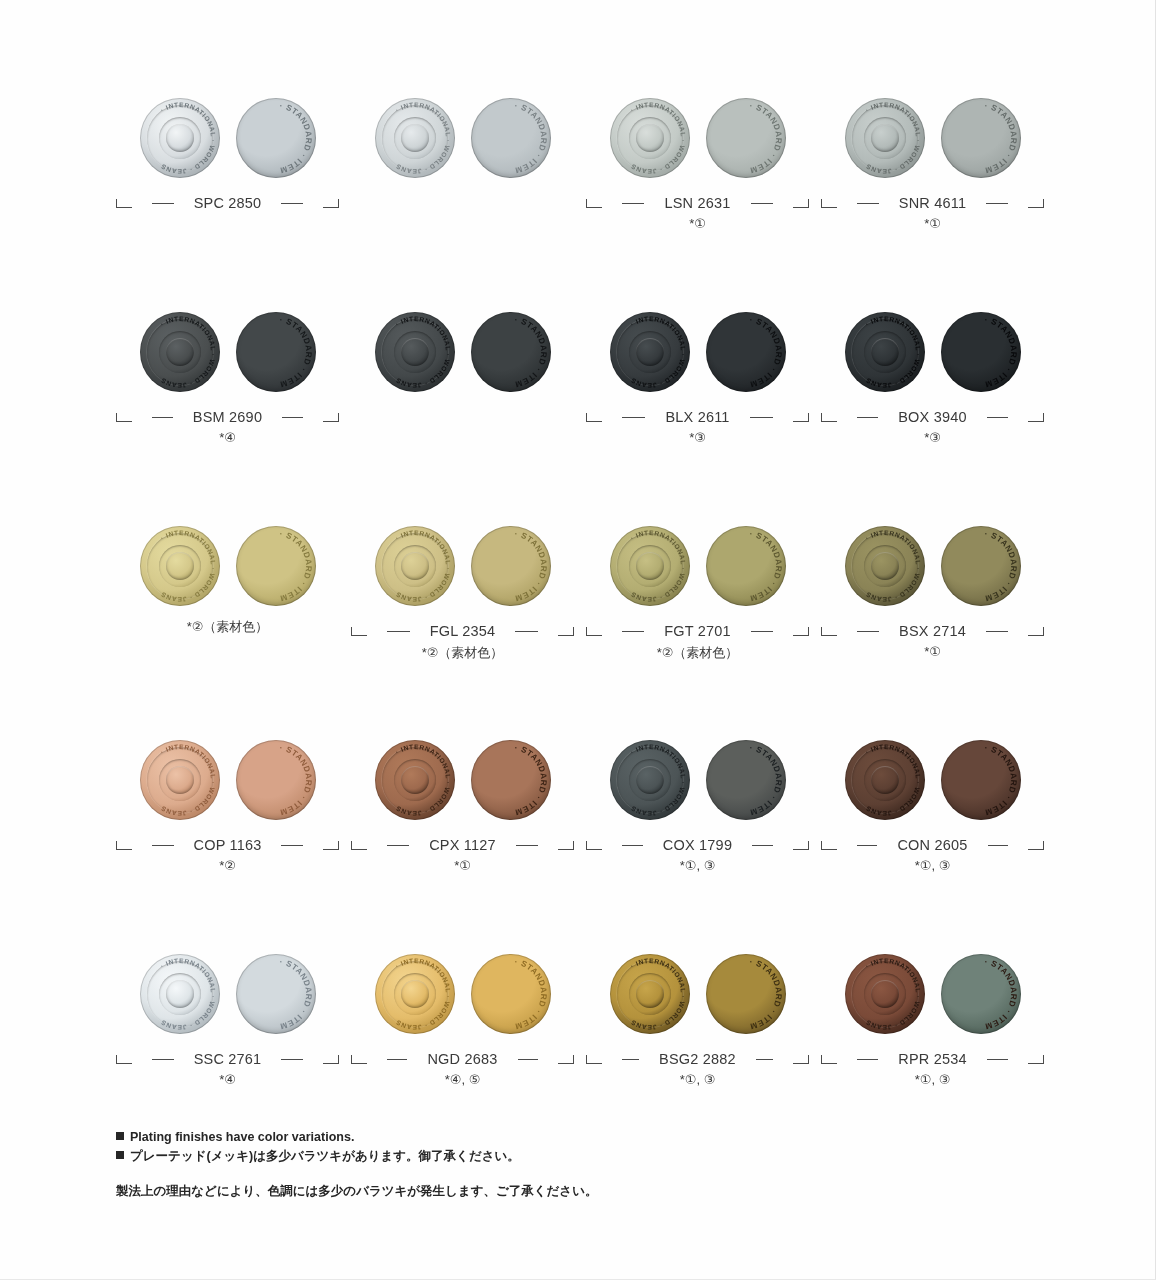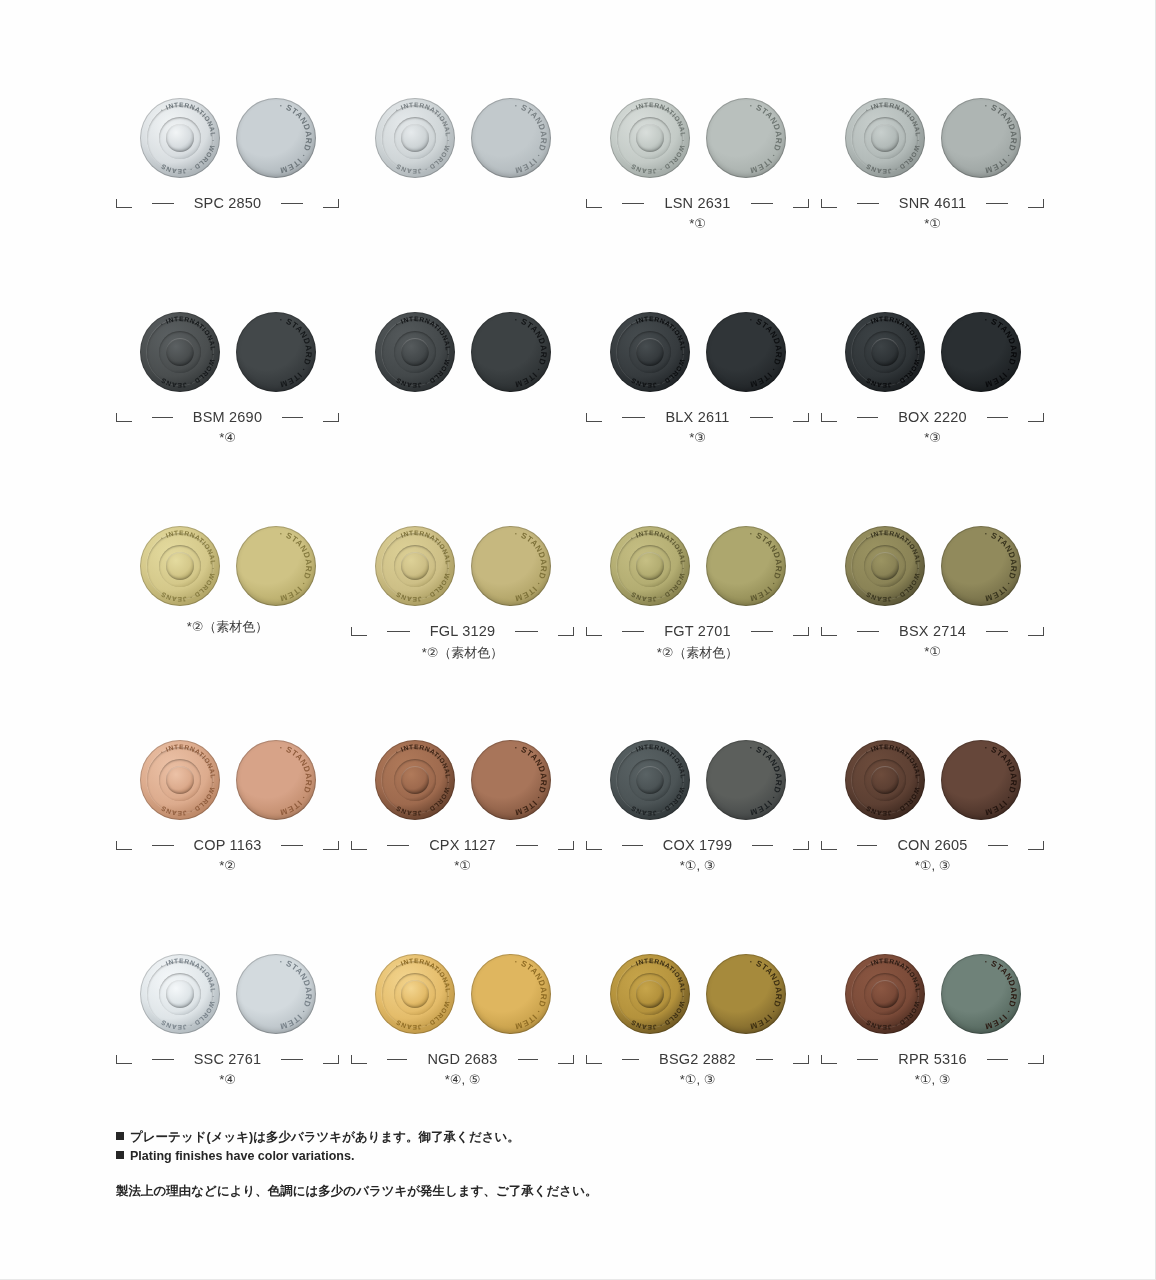--- a/index.html
+++ b/index.html
@@ -393,21 +393,21 @@
                     <path id="bp15" fill="none" d="M 40,40 m -30,0 a 30,30 0 1,1 60,0 a 30,30 0 1,1 -60,0"></path>
                   </defs>
                   <text font-size="8.2" fill="#08090b" letter-spacing="0.6"><textPath href="#bp15" startOffset="50%" text-anchor="middle">· STANDARD · ITEM</textPath></text>
                 </svg>
               </div>
             </div>
           </div>
           <div class="label">
             <span class="brk l"></span>
             <span class="rule"></span>
-            <span class="code">BOX 2220</span>
+            <span class="code">BOX 3940</span>
             <span class="rule"></span>
             <span class="brk r"></span>
           </div>
           <div class="note">*③</div>
         </div>
       </div>
       <div class="row" style="margin-bottom: 60px;">
         <div class="cell">
           <div class="pair">
             <div class="btn" style="background: radial-gradient(circle at 34% 28%, rgb(228, 219, 159) 0%, rgb(212, 200, 138) 42%, rgb(157, 144, 80) 100%);">
@@ -460,21 +460,21 @@
                     <path id="bp19" fill="none" d="M 40,40 m -30,0 a 30,30 0 1,1 60,0 a 30,30 0 1,1 -60,0"></path>
                   </defs>
                   <text font-size="8.2" fill="#7d7139" letter-spacing="0.6"><textPath href="#bp19" startOffset="50%" text-anchor="middle">· STANDARD · ITEM</textPath></text>
                 </svg>
               </div>
             </div>
           </div>
           <div class="label">
             <span class="brk l"></span>
             <span class="rule"></span>
-            <span class="code">FGL 3129</span>
+            <span class="code">FGL 2354</span>
             <span class="rule"></span>
             <span class="brk r"></span>
           </div>
           <div class="note">*②（素材色）</div>
         </div>
         <div class="cell">
           <div class="pair">
             <div class="btn" style="background: radial-gradient(circle at 34% 28%, rgb(198, 191, 132) 0%, rgb(179, 173, 114) 42%, rgb(111, 106, 58) 100%);">
               <div class="ring" style="background: radial-gradient(circle at 36% 30%, rgb(198, 191, 132) 0%, rgb(179, 173, 114) 60%, rgb(111, 106, 58) 100%); box-shadow: rgba(0, 0, 0, 0.3) 0px 1px 2px inset, rgba(255, 255, 255, 0.1) 0px 0px 0px 1px;"></div>
               <div class="ring2" style="background: radial-gradient(circle at 38% 32%, rgb(198, 191, 132) 0%, rgb(179, 173, 114) 65%, rgb(111, 106, 58) 100%); box-shadow: rgba(0, 0, 0, 0.35) 0px 1px 2px inset;"></div>
@@ -824,28 +824,28 @@
                     <path id="bp39" fill="none" d="M 40,40 m -30,0 a 30,30 0 1,1 60,0 a 30,30 0 1,1 -60,0"></path>
                   </defs>
                   <text font-size="8.2" fill="#2b1a12" letter-spacing="0.6"><textPath href="#bp39" startOffset="50%" text-anchor="middle">· STANDARD · ITEM</textPath></text>
                 </svg>
               </div>
             </div>
           </div>
           <div class="label">
             <span class="brk l"></span>
             <span class="rule"></span>
-            <span class="code">RPR 5316</span>
+            <span class="code">RPR 2534</span>
             <span class="rule"></span>
             <span class="brk r"></span>
           </div>
           <div class="note">*①, ③</div>
         </div>
       </div>
     </div>
 
   <div class="footer">
+    <div class="fline"><span class="sq"></span><span>Plating finishes have color variations.</span></div>
     <div class="fline"><span class="sq"></span><span>プレーテッド(メッキ)は多少バラツキがあります。御了承ください。</span></div>
-    <div class="fline"><span class="sq"></span><span>Plating finishes have color variations.</span></div>
     <div class="fgap"></div>
     <div class="fjp">製法上の理由などにより、色調には多少のバラツキが発生します、ご了承ください。</div>
   </div>
 </div>
 
 </body></html>

